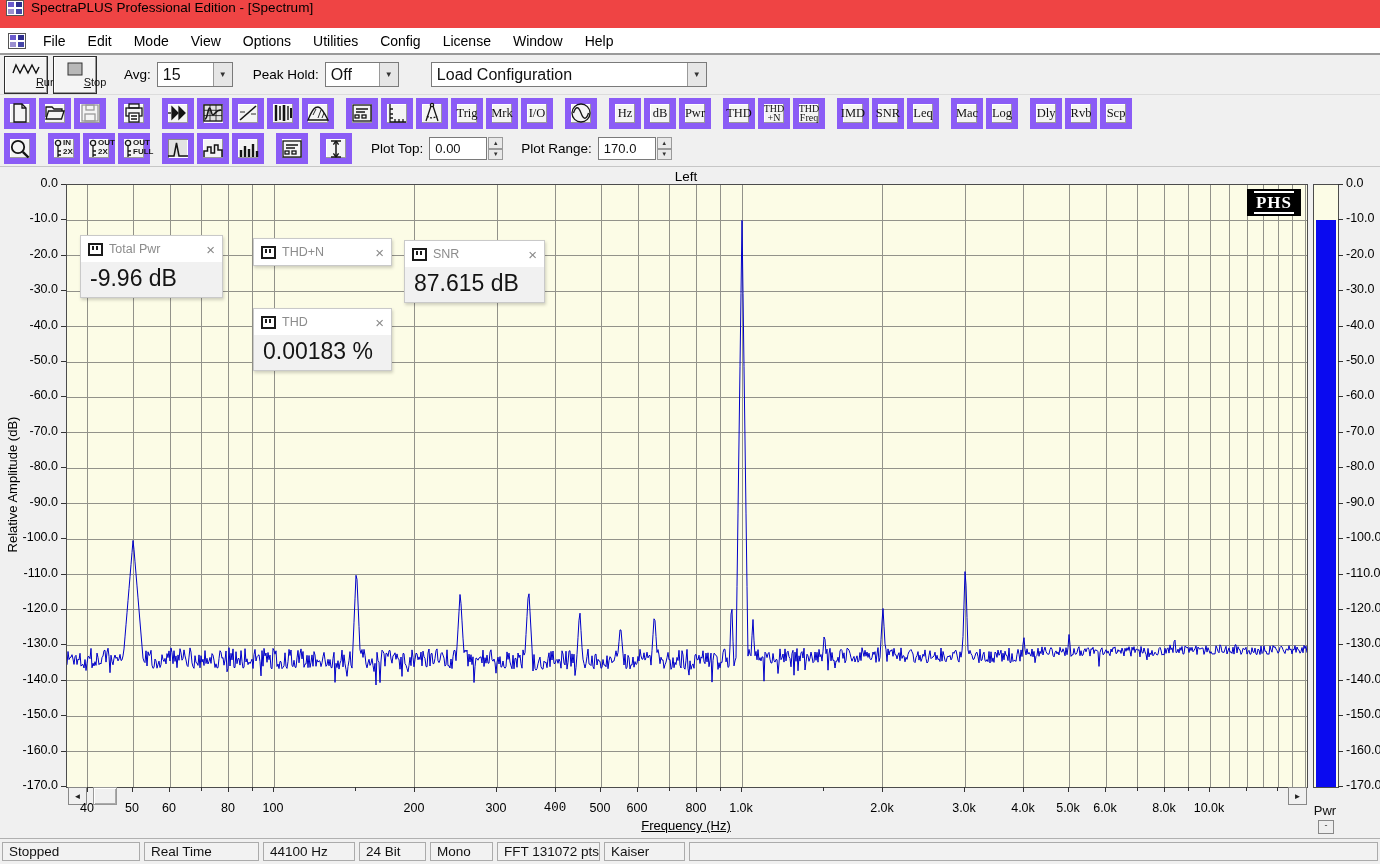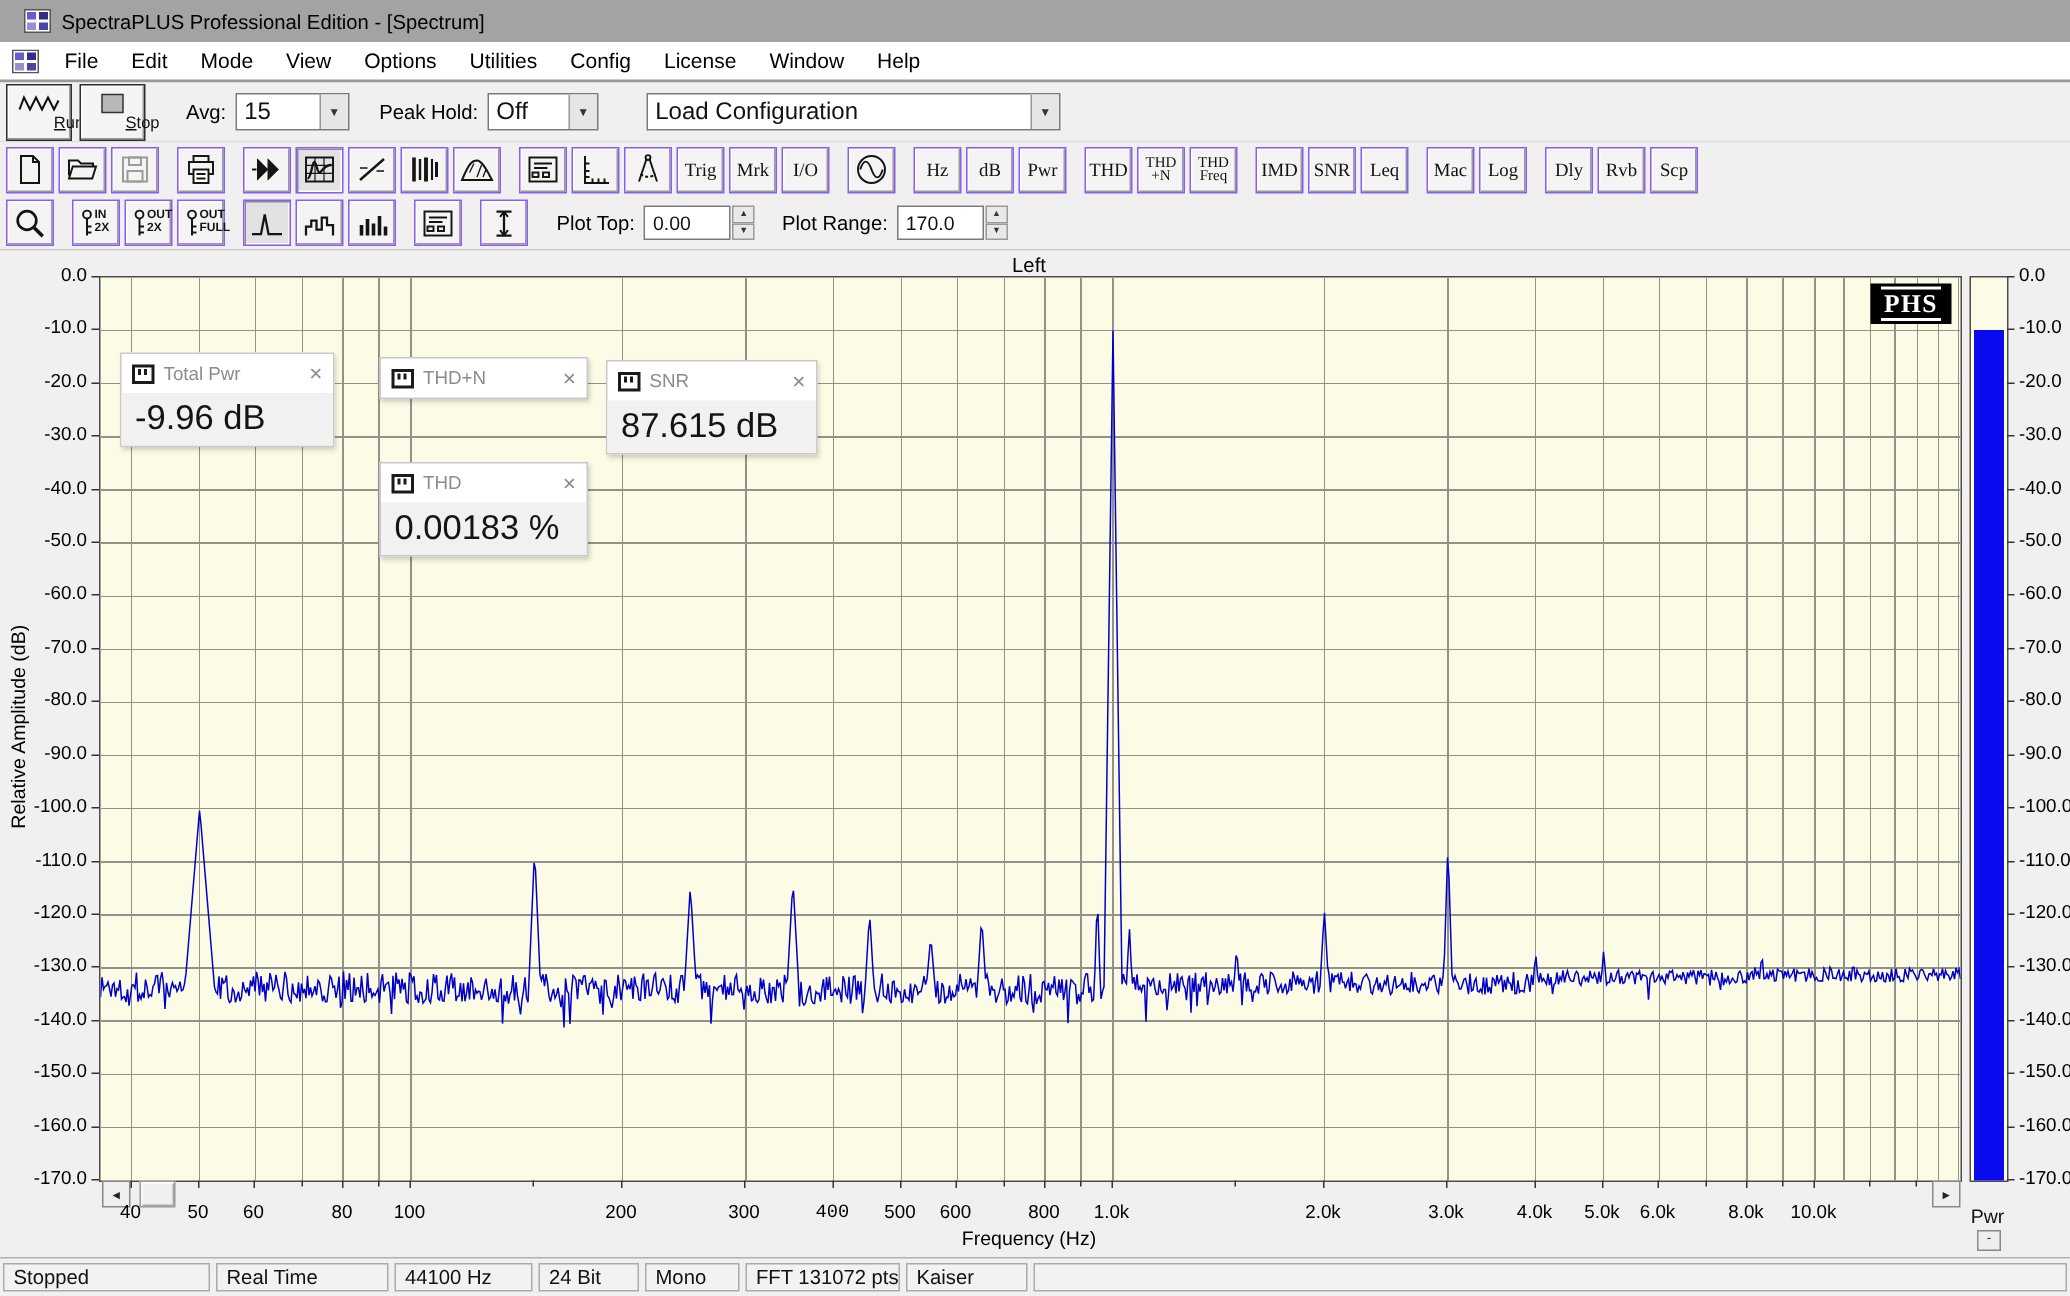--- a/index.html
+++ b/index.html
@@ -1,34 +1,34 @@
 <!DOCTYPE html>
 <html><head>
 <meta charset="utf-8">
 <style>
   html,body{margin:0;padding:0;}
   body{width:1380px;height:864px;position:relative;overflow:hidden;background:#f0f0f0;
        font-family:"Liberation Sans",sans-serif;color:#111;-webkit-font-smoothing:antialiased;}
   .abs{position:absolute;}
   
-  #titlebar{left:0;top:0;width:100%;height:28px;background:#a3a3a3;display:flex;align-items:center;padding-left:16px;box-sizing:border-box;}
+  #titlebar{left:0;top:0;width:100%;height:28px;background:#ef4444;display:flex;padding-left:6px;box-sizing:border-box;}
   #titlebar .title{font-size:13.5px;margin-left:7px;color:#000;}
   #menubar{left:0;top:28px;width:100%;height:27px;background:#fff;display:flex;align-items:center;
            border-bottom:2px solid #9a9a9a;box-sizing:border-box;padding-left:4px;}
   .menu-item{font-size:14px;padding:3px 11px;color:#000;cursor:default;}
   .appicon{width:18px;height:16px;display:inline-block;}
   
   #tb1{left:0;top:55px;width:100%;height:40px;display:flex;align-items:center;padding-left:4px;box-sizing:border-box;background:#f0f0f0;border-bottom:1px solid #dcdcdc;}
   #tb2{left:0;top:95px;width:100%;height:36px;display:flex;align-items:center;padding-left:4px;box-sizing:border-box;background:#f0f0f0;}
   #tb3{left:0;top:131px;width:100%;height:36px;display:flex;align-items:center;padding-left:4px;box-sizing:border-box;background:#f0f0f0;border-bottom:1px solid #c6c6c6;}
   .bigbtn{width:42px;height:36px;background:#f4f4f4;border:1px solid #2e2e2e;box-shadow:inset -1px -1px 0 #9a9a9a,inset 1px 1px 0 #fff;
           display:flex;flex-direction:column;align-items:center;justify-content:center;margin-right:5px;}
   .bigbtn .blabel{font-size:11px;line-height:11px;margin-top:1px;padding-left:40px;}
   .blabel::first-letter{text-decoration:underline;}
-  .tbtn{width:32px;height:31px;background:#f4f4f4;border:1px solid #8b5cf6;box-shadow:inset -1px -1px 0 #9a9a9a,inset 1px 1px 0 #fff;
+  .tbtn{width:32px;height:31px;background:#f4f4f4;border:6px solid #8b5cf6;box-shadow:inset -1px -1px 0 #9a9a9a,inset 1px 1px 0 #fff;
         display:flex;align-items:center;justify-content:center;margin-right:3px;box-sizing:border-box;}
   .tbtn.pressed{background:#e2e2e2;box-shadow:inset 1px 1px 0 #8a8a8a,inset -1px -1px 0 #fff;}
   .tbtn .serif{font-family:"Liberation Serif",serif;font-size:12.5px;white-space:pre-line;text-align:center;line-height:10px;}
   .tbtn .serif.small{font-size:10px;line-height:9px;}
   .tgap{width:9px;}
   .lbl{font-size:13.5px;color:#000;}
   .combo{height:25px;background:#fff;border:1px solid #7a7a7a;display:flex;align-items:center;box-sizing:border-box;}
   .combo .val{flex:1;font-size:16px;padding-left:5px;white-space:nowrap;overflow:hidden;}
   .combo .drop{width:18px;height:100%;background:#e6e6e6;border-left:1px solid #9a9a9a;display:flex;align-items:center;justify-content:center;font-size:8px;color:#333;}
   .numfield{width:58px;height:23px;background:#fff;border:1px solid #7a7a7a;font-size:13px;display:flex;align-items:center;padding-left:5px;box-sizing:border-box;}
@@ -36,21 +36,21 @@
   .spinner div{flex:1;background:#e9e9e9;border:1px solid #9a9a9a;font-size:6px;display:flex;align-items:center;justify-content:center;color:#333;}
   
   #plotpane{left:0;top:167px;width:1380px;height:671px;background:#f0f0f0;}
   #plot-title{left:66px;top:2px;width:1240px;text-align:center;font-size:13.5px;color:#000;}
   #plotframe{left:66px;top:17px;width:1240px;height:602px;border:1px solid #4c4c4c;background:#fcfce6;}
   #ylabel{left:-2px;top:310px;transform:rotate(-90deg);transform-origin:center;width:220px;margin-left:-96px;text-align:center;font-size:13px;color:#000;}
   .ytick-label{position:absolute;width:58px;text-align:right;font-size:12.5px;color:#000;}
   .ytick-label-r{position:absolute;width:44px;text-align:left;font-size:12.5px;color:#000;}
   .tickdash{position:absolute;background:#333;}
   .xtick-label{position:absolute;font-size:12.5px;color:#000;transform:translateX(-50%);}
-  #xlabel{left:686px;top:651px;width:240px;text-align:center;font-size:13px;color:#000;}
+  #xlabel{left:686px;top:651px;width:240px;text-align:center;font-size:13px;color:#000;text-decoration:underline;}
   #logo{left:1247px;top:22px;width:54px;height:27px;background:#000;display:flex;align-items:center;justify-content:center;}
   #logo span{color:#fff;font-family:"Liberation Serif",serif;font-weight:bold;font-size:17px;letter-spacing:1px;
              border-top:2px solid #fff;border-bottom:2px solid #fff;padding:0 2px;line-height:19px;}
   #pwrcol{left:1313px;top:17px;width:24px;height:602px;border:1px solid #4c4c4c;background:#fcfce6;}
   #pwrbar{position:absolute;left:2px;right:2px;bottom:0;background:#0a0af0;}
   #pwr-label{left:1308px;top:636px;width:34px;text-align:center;font-size:13px;}
   #pwr-mini{left:1318px;top:653px;width:14px;height:12px;background:#eee;border:1px solid #888;font-size:9px;line-height:9px;text-align:center;color:#333;}
   .scrollbtn{position:absolute;width:17px;height:16px;background:#f0f0f0;border:1px solid #888;font-size:8px;color:#222;
              display:flex;align-items:center;justify-content:center;}
   #scrollthumb{position:absolute;left:93px;top:620px;width:22px;height:16px;background:#f0f0f0;border:1px solid #999;box-shadow:inset 1px 1px 0 #fff,inset -1px -1px 0 #aaa;}

